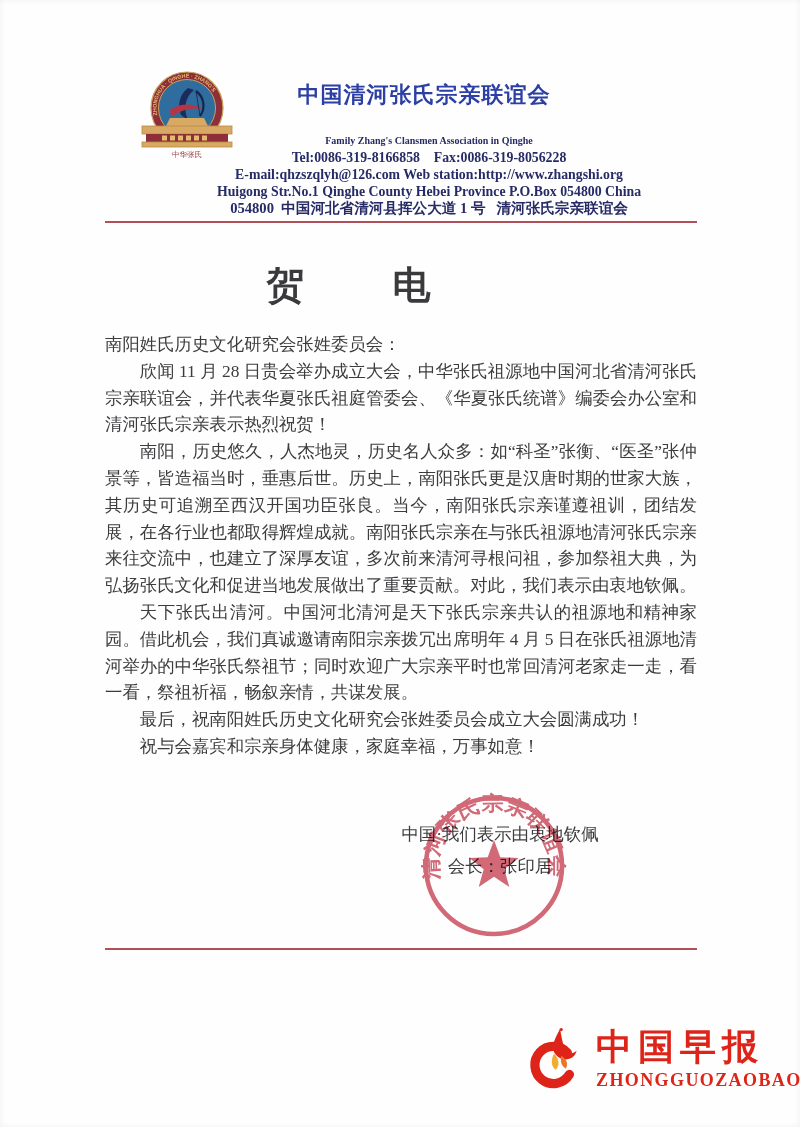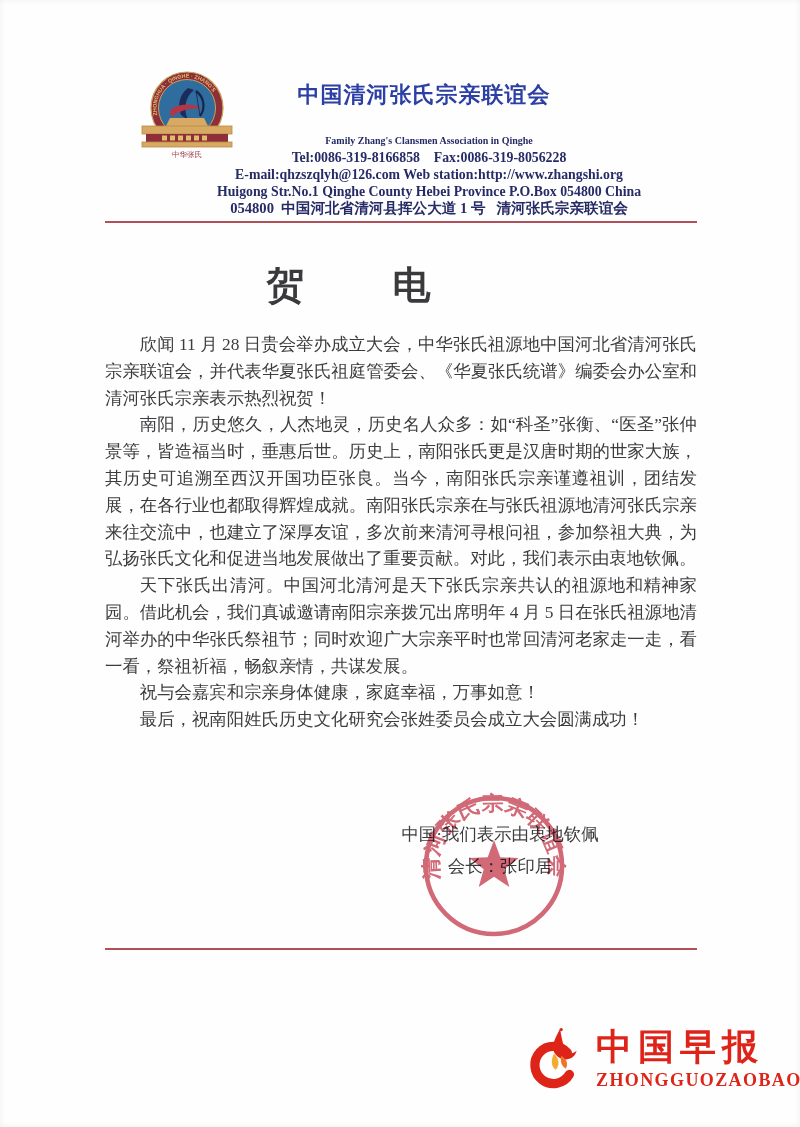--- a/index.html
+++ b/index.html
@@ -102,25 +102,26 @@
     <div class="cnline">054800  中国河北省清河县挥公大道 1 号   清河张氏宗亲联谊会</div>
   </div>
 
   <div class="rule rule-top"></div>
 
   <div class="letter-title">
     <span class="t0">贺</span><span class="t1">电</span>
   </div>
 
   <div class="body-text">
+    <p>南阳姓氏历史文化研究会张姓委员会：</p>
     <p class="indent">欣闻 11 月 28 日贵会举办成立大会，中华张氏祖源地中国河北省清河张氏宗亲联谊会，并代表华夏张氏祖庭管委会、《华夏张氏统谱》编委会办公室和清河张氏宗亲表示热烈祝贺！</p>
     <p class="indent">南阳，历史悠久，人杰地灵，历史名人众多：如“科圣”张衡、“医圣”张仲景等，皆造福当时，垂惠后世。历史上，南阳张氏更是汉唐时期的世家大族，其历史可追溯至西汉开国功臣张良。当今，南阳张氏宗亲谨遵祖训，团结发展，在各行业也都取得辉煌成就。南阳张氏宗亲在与张氏祖源地清河张氏宗亲来往交流中，也建立了深厚友谊，多次前来清河寻根问祖，参加祭祖大典，为弘扬张氏文化和促进当地发展做出了重要贡献。对此，我们表示由衷地钦佩。</p>
     <p class="indent">天下张氏出清河。中国河北清河是天下张氏宗亲共认的祖源地和精神家园。借此机会，我们真诚邀请南阳宗亲拨冗出席明年 4 月 5 日在张氏祖源地清河举办的中华张氏祭祖节；同时欢迎广大宗亲平时也常回清河老家走一走，看一看，祭祖祈福，畅叙亲情，共谋发展。</p>
+    <p class="indent">最后，祝南阳姓氏历史文化研究会张姓委员会成立大会圆满成功！</p>
     <p class="indent">祝与会嘉宾和宗亲身体健康，家庭幸福，万事如意！</p>
-    <p class="indent">最后，祝南阳姓氏历史文化研究会张姓委员会成立大会圆满成功！</p>
   </div>
 
   <div class="signature">
     <div>中国·我们表示由衷地钦佩</div>
     <div>会长：张印居</div>
   </div>
 
   <svg class="seal" viewBox="0 0 150 152">
     <g opacity="0.82">
       <circle cx="75" cy="74" r="68" fill="none" stroke="#c8485a" stroke-width="4.6"></circle>

